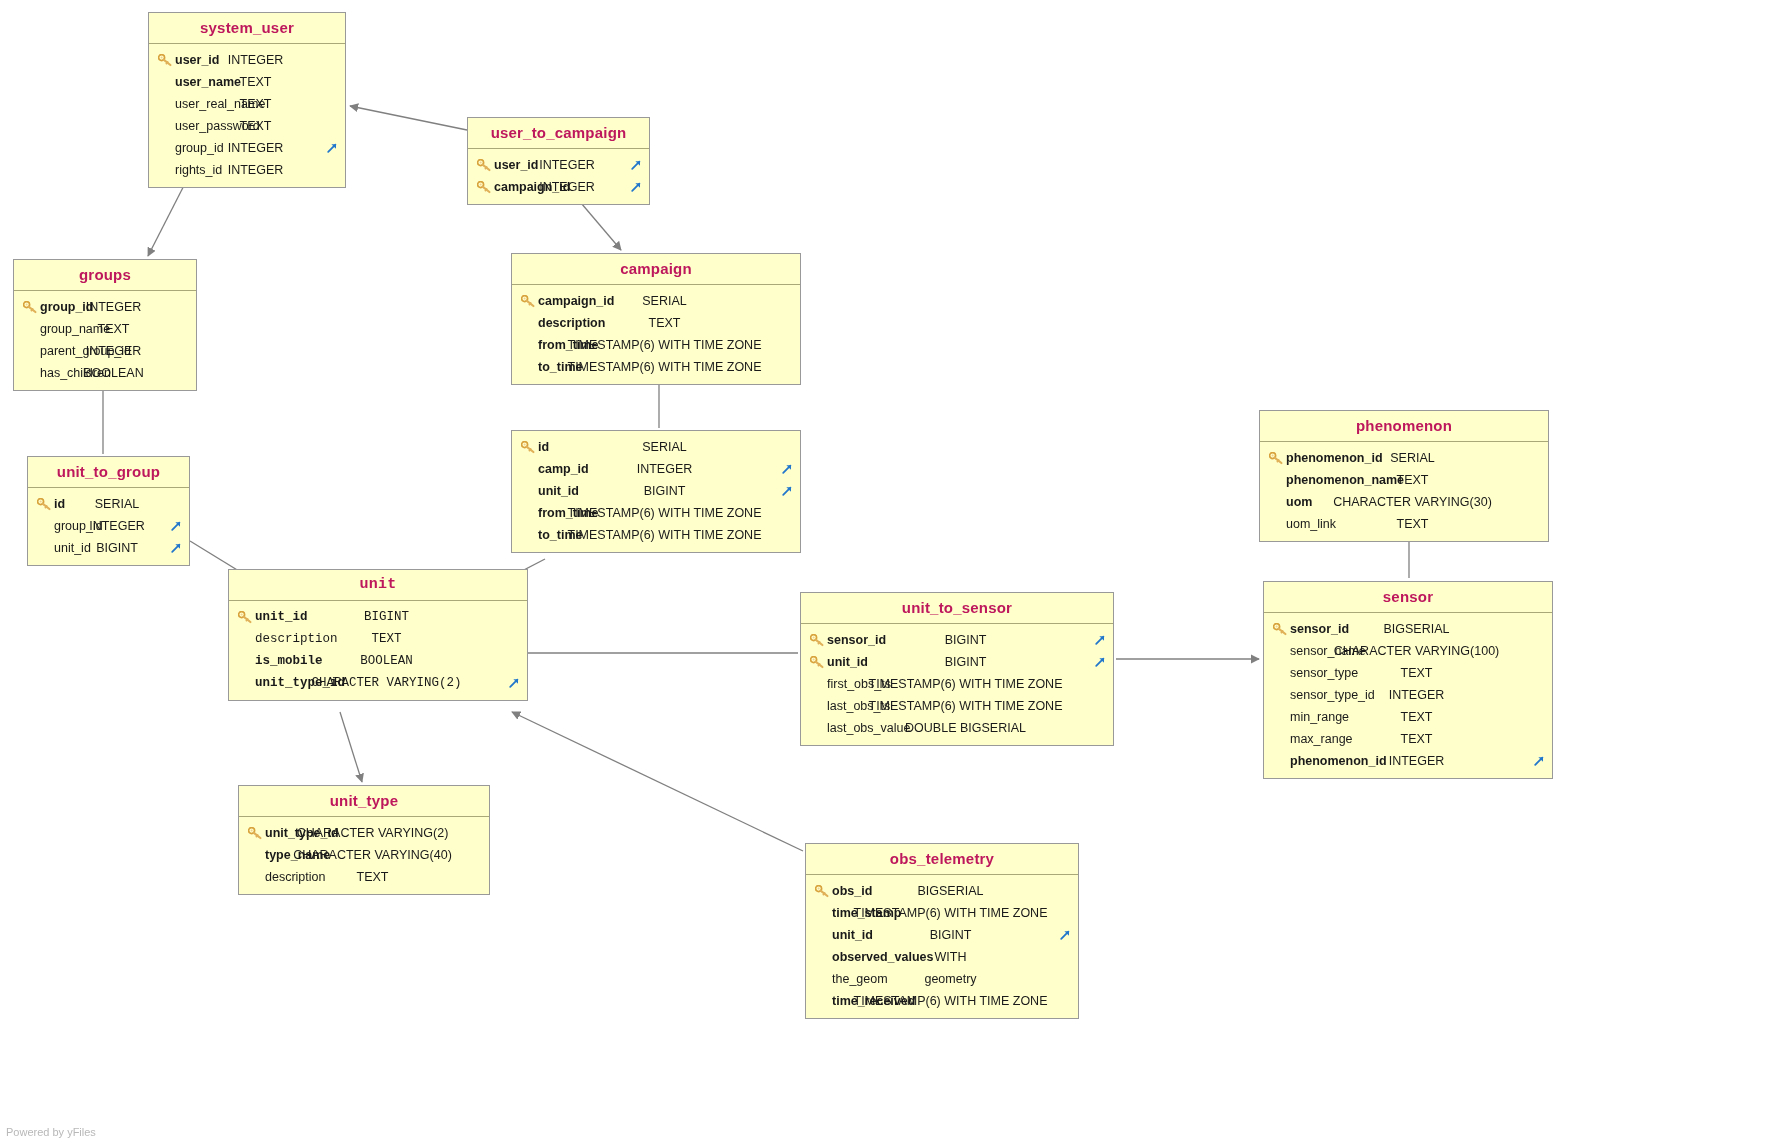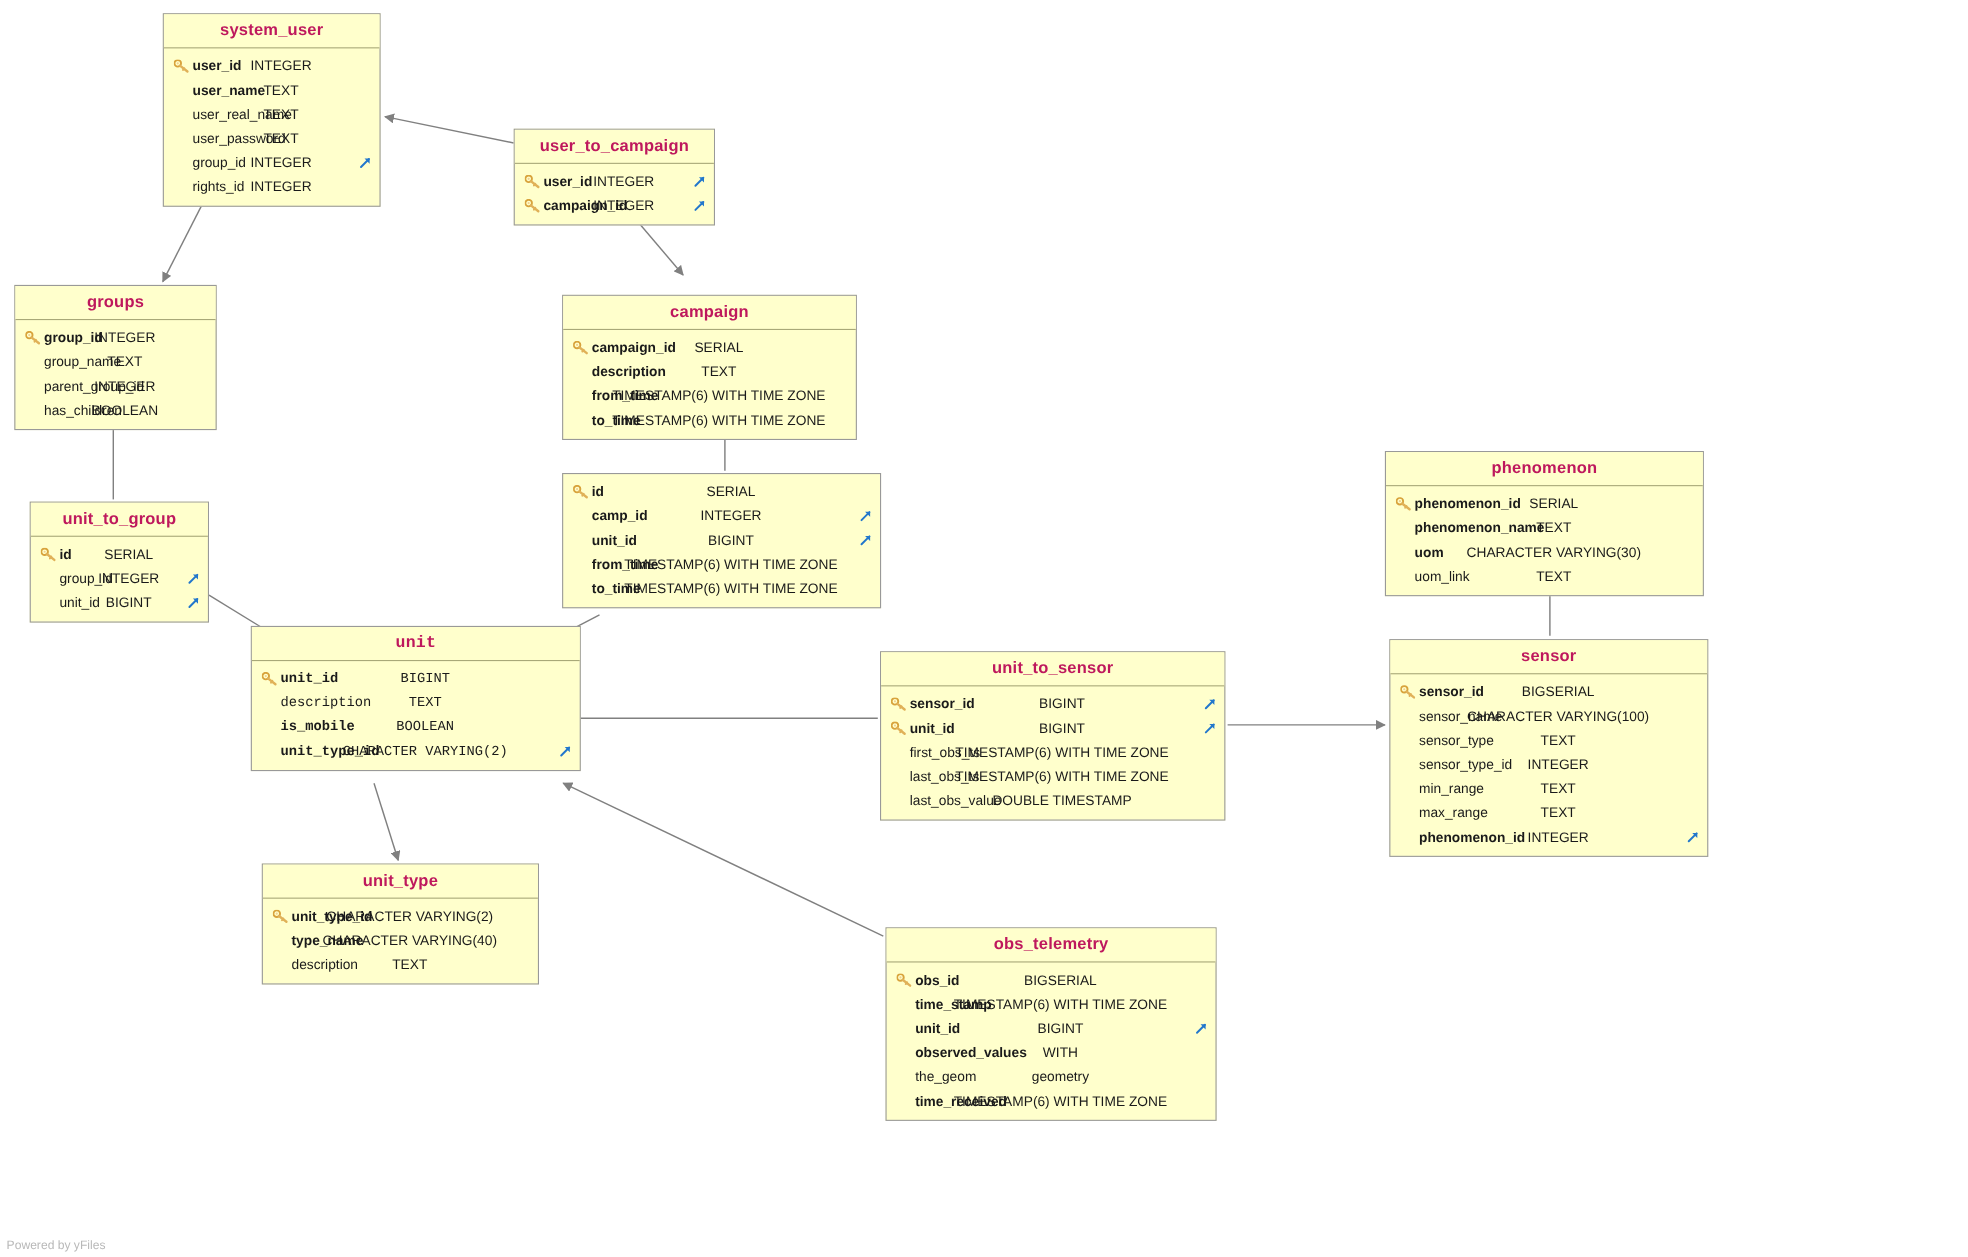--- a/index.html
+++ b/index.html
@@ -252,21 +252,21 @@
             <span class="attr-fk"></span>
           </div>
           <div class="attr-row">
             <span class="attr-key"></span>
             <span class="attr-name" style="width: 8px;">has_children</span>
             <span class="attr-type">BOOLEAN</span>
             <span class="attr-fk"></span>
           </div>
         </div>
       </div>
-      <div class="entity" style="left: 511px; top: 268px; width: 268px;">
+      <div class="entity" style="left: 511px; top: 253px; width: 290px;">
         <div class="entity-title">campaign</div>
         <div class="attr-list">
           <div class="attr-row">
             <span class="attr-key">
               <svg class="keyicon" width="14" height="13" viewBox="0 0 14 13">
                 <circle cx="3.6" cy="3.6" r="3.0" fill="none" stroke="#d8a33c" stroke-width="1.7"></circle>
                 <circle cx="3.6" cy="3.6" r="1.0" fill="#f0d090"></circle>
                 <path d="M5.6 5.7 L12.4 11.0" stroke="#e0b158" stroke-width="2.2" stroke-linecap="round" fill="none"></path>
                 <path d="M9.6 8.0 L8.4 9.6" stroke="#e0b158" stroke-width="1.8" stroke-linecap="round"></path>
               </svg>
@@ -528,21 +528,21 @@
           </div>
           <div class="attr-row">
             <span class="attr-key"></span>
             <span class="attr-name" style="width: 8px;">last_obs_ts</span>
             <span class="attr-type">TIMESTAMP(6) WITH TIME ZONE</span>
             <span class="attr-fk"></span>
           </div>
           <div class="attr-row">
             <span class="attr-key"></span>
             <span class="attr-name" style="width: 8px;">last_obs_value</span>
-            <span class="attr-type">DOUBLE TIMESTAMP</span>
+            <span class="attr-type">DOUBLE BIGSERIAL</span>
             <span class="attr-fk"></span>
           </div>
         </div>
       </div>
       <div class="entity" style="left: 228px; top: 569px; width: 300px; font-family: Liberation Mono, monospace;">
         <div class="entity-title">unit</div>
         <div class="attr-list">
           <div class="attr-row">
             <span class="attr-key">
               <svg class="keyicon" width="14" height="13" viewBox="0 0 14 13">
@@ -604,21 +604,21 @@
             <span class="attr-fk"></span>
           </div>
           <div class="attr-row">
             <span class="attr-key"></span>
             <span class="attr-name" style="width: 8px;">description</span>
             <span class="attr-type">TEXT</span>
             <span class="attr-fk"></span>
           </div>
         </div>
       </div>
-      <div class="entity" style="left: 805px; top: 843px; width: 301px;">
+      <div class="entity" style="left: 805px; top: 843px; width: 274px;">
         <div class="entity-title">obs_telemetry</div>
         <div class="attr-list">
           <div class="attr-row">
             <span class="attr-key">
               <svg class="keyicon" width="14" height="13" viewBox="0 0 14 13">
                 <circle cx="3.6" cy="3.6" r="3.0" fill="none" stroke="#d8a33c" stroke-width="1.7"></circle>
                 <circle cx="3.6" cy="3.6" r="1.0" fill="#f0d090"></circle>
                 <path d="M5.6 5.7 L12.4 11.0" stroke="#e0b158" stroke-width="2.2" stroke-linecap="round" fill="none"></path>
                 <path d="M9.6 8.0 L8.4 9.6" stroke="#e0b158" stroke-width="1.8" stroke-linecap="round"></path>
               </svg>

